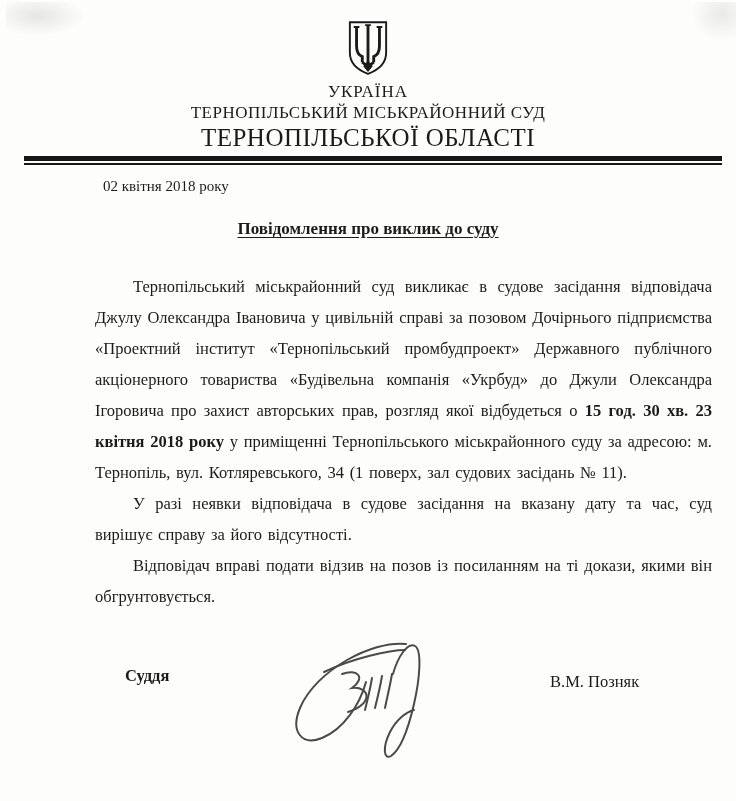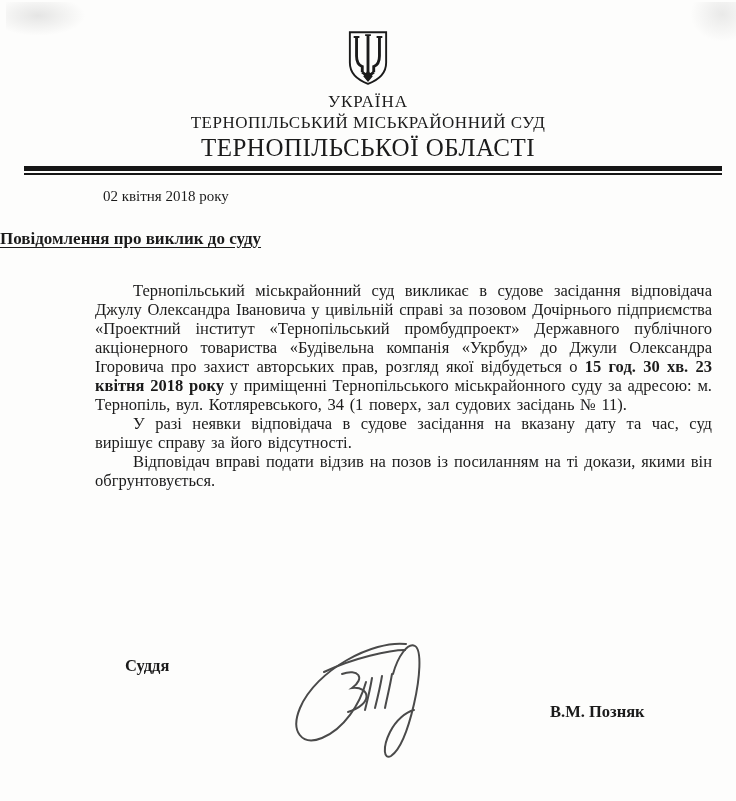--- a/index.html
+++ b/index.html
@@ -13,21 +13,21 @@
     font-family: "Liberation Serif", "DejaVu Serif", serif;
     overflow: hidden;
   }
   
   .smudge { position: absolute; pointer-events: none; }
   .smudge.tl { left: 6px; top: 2px; width: 80px; height: 34px;
     background: radial-gradient(ellipse at 40% 40%, rgba(120,120,120,.18), rgba(120,120,120,0) 70%); }
   .smudge.tr { right: 0px; top: 2px; width: 46px; height: 40px;
     background: radial-gradient(ellipse at 70% 30%, rgba(120,120,120,.15), rgba(120,120,120,0) 70%); }
 
-  .letterhead { text-align: center; padding-top: 30px; }
+  .letterhead { text-align: center; padding-top: 20px; }
   .emblem { display: inline-block; }
 
   .country {
     font-size: 17px; letter-spacing: 1px; margin-top: 2px;
   }
   .court-line1 {
     font-size: 17px; letter-spacing: .5px; margin-top: 1px;
   }
   .court-line2 {
     font-size: 25px; letter-spacing: .5px; margin-top: 1px;
@@ -35,36 +35,36 @@
 
   .rule { margin: 4px 14px 0 24px; }
   .rule .thick { height: 5px; background: #161616; }
   .rule .thin  { height: 2px; background: #161616; margin-top: 2px; }
 
   .contact { text-align: center; font-style: italic; font-size: 15px; margin-top: 3px; line-height: 19px; }
 
   .meta { margin: 11px 0 0 103px; font-size: 15px; line-height: 20.5px; }
 
   .doc-title {
-    text-align: left; margin-top: 22px;
+    text-align: center; margin-top: 22px;
     font-size: 17px; font-weight: bold;
     text-decoration: underline; text-underline-offset: 3px;
   }
 
   .body-text {
     margin: 32px 24px 0 95px;
-    font-size: 16.5px; line-height: 19px;
+    font-size: 16.5px; line-height: 31px;
     text-align: justify;
   }
   .body-text p { margin: 0; text-indent: 38px; word-spacing: 1.5px; }
   .b { font-weight: bold; }
 
   .sign-block { position: absolute; left: 0; top: 630px; width: 736px; height: 150px; }
-  .sign-role  { position: absolute; left: 125px; top: 26px; font-size: 16.5px; font-weight: bold; }
-  .sign-name  { position: absolute; left: 550px; top: 42px; font-size: 16.5px; font-weight: bold; margin-top: 30px; }
+  .sign-role  { position: absolute; left: 125px; top: 36px; font-size: 16.5px; font-weight: bold; }
+  .sign-name  { position: absolute; left: 550px; top: 42px; font-size: 16.5px; font-weight: normal; }
   .sign-scrawl { position: absolute; left: 278px; top: 0px; }
 </style>
 </head>
 <body>
 
 <div class="page">
 
   <div class="smudge tl"></div>
   <div class="smudge tr"></div>
 

